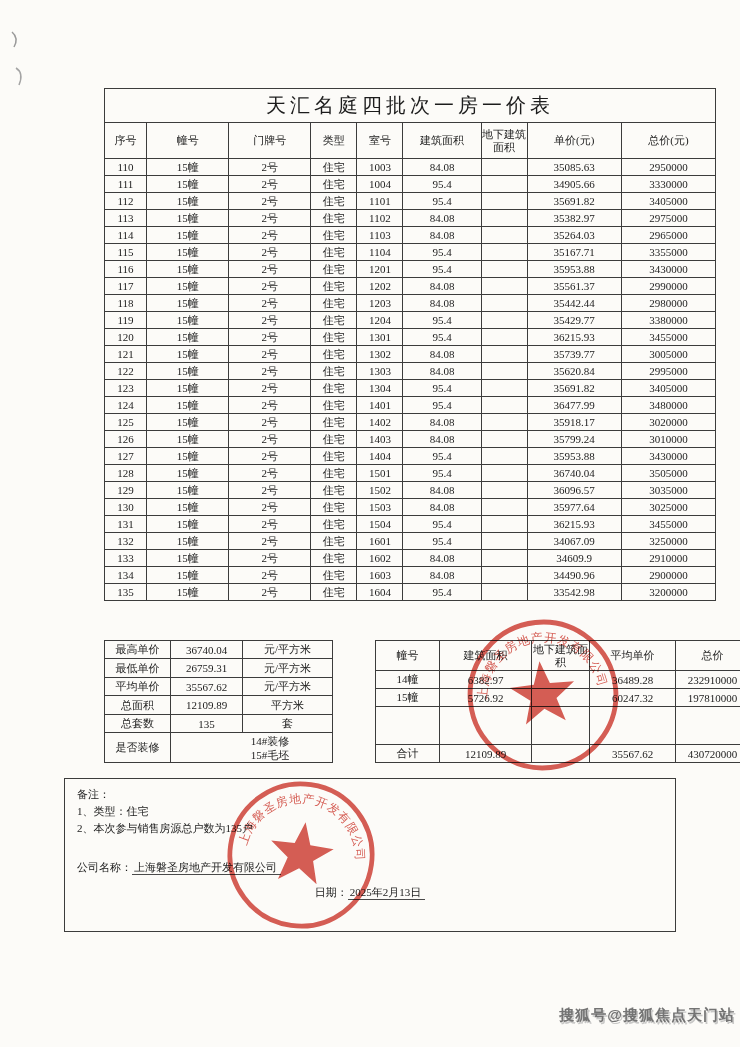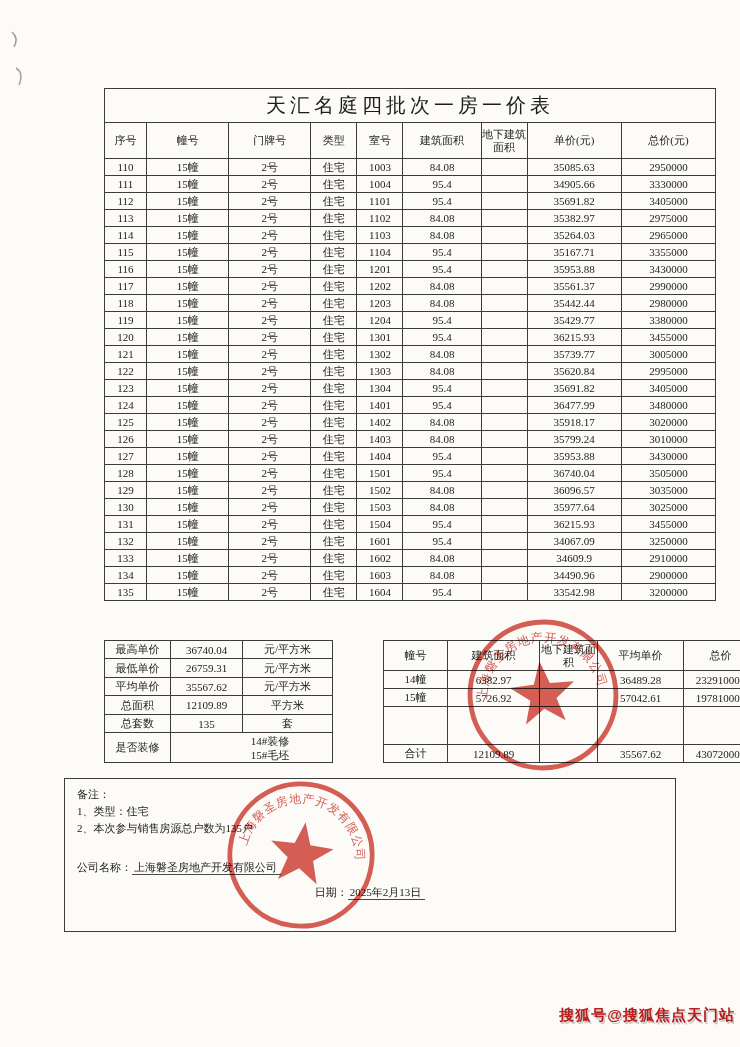--- a/index.html
+++ b/index.html
@@ -28,21 +28,21 @@
   .main-table th.colhead { height: 36px; line-height: 13px; white-space: normal; }
   .main-table .title-cell {
     height: 34px;
     font-size: 20px;
     letter-spacing: 4px;
     white-space: nowrap;
   }
   .main-table tbody td { height: 16px; line-height: 16px; }
 
   
-  .summary { position: absolute; left: 64px; top: 640px; width: 612px; display: flex; gap: 10px; }
+  .summary { position: absolute; left: 64px; top: 640px; width: 612px; display: flex; gap: 2px; }
   .stats-table { width: 228px; }
   .stats-table td {
     border: 1px solid #3c3c3c;
     text-align: center;
     font-size: 11px;
     height: 18px;
     padding: 0;
   }
   .stats-table td.preline { white-space: pre-line; line-height: 14px; padding-left: 37px; }
   .sum-table { width: 374px; }
@@ -73,21 +73,21 @@
   
   .stamp { position: absolute; opacity: 0.82; mix-blend-mode: multiply; pointer-events: none; }
   .stamp1 { left: 462px; top: 614px; width: 162px; height: 162px; transform: rotate(-6deg); }
   .stamp2 { left: 222px; top: 776px; width: 158px; height: 158px; transform: rotate(8deg); }
 
   
   .watermark {
     position: absolute; right: 5px; bottom: 22px;
     font-family: "Liberation Sans", "DejaVu Sans", sans-serif;
     font-weight: bold; font-size: 15px;
-    color: #b91c1c;
+    color: #737373;
     text-shadow: 1.5px 1.5px 0 rgba(190,190,190,0.85);
     letter-spacing: 1px;
   }
 
   
   .artifact { position: absolute; left: 4px; top: 26px; }
 </style>
 </head>
 <body>
 
@@ -479,21 +479,21 @@
           <td>14幢</td>
           <td>6382.97</td>
           <td></td>
           <td>36489.28</td>
           <td>232910000</td>
         </tr>
         <tr>
           <td>15幢</td>
           <td>5726.92</td>
           <td></td>
-          <td>57042.61</td>
+          <td>60247.32</td>
           <td>197810000</td>
         </tr>
         <tr class="spacer-row">
           <td></td>
           <td></td>
           <td></td>
           <td></td>
           <td></td>
         </tr>
         <tr>

